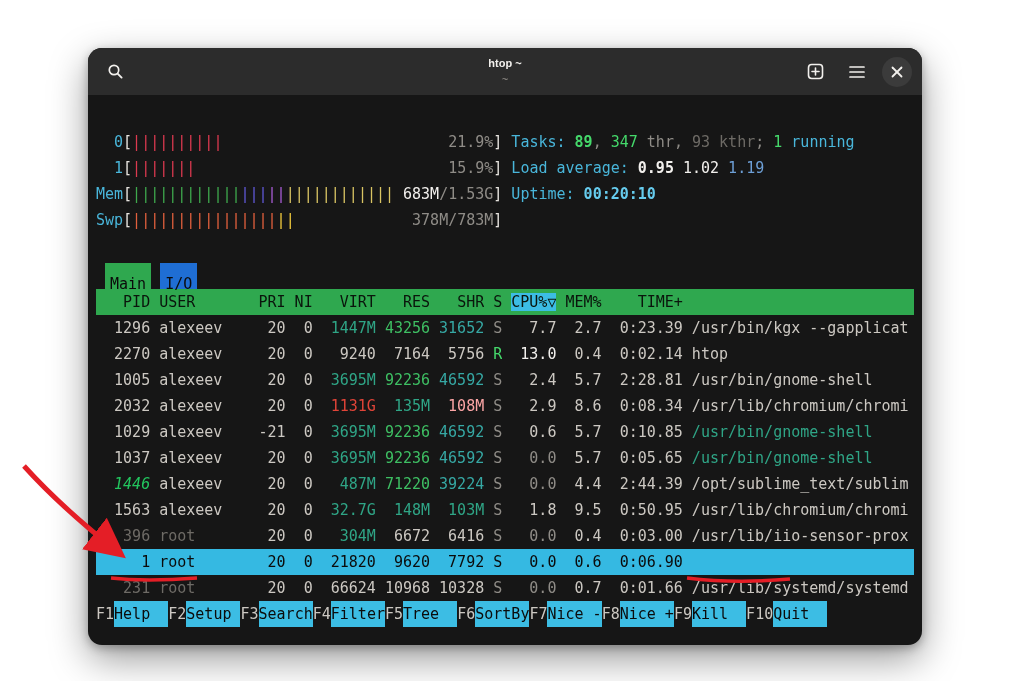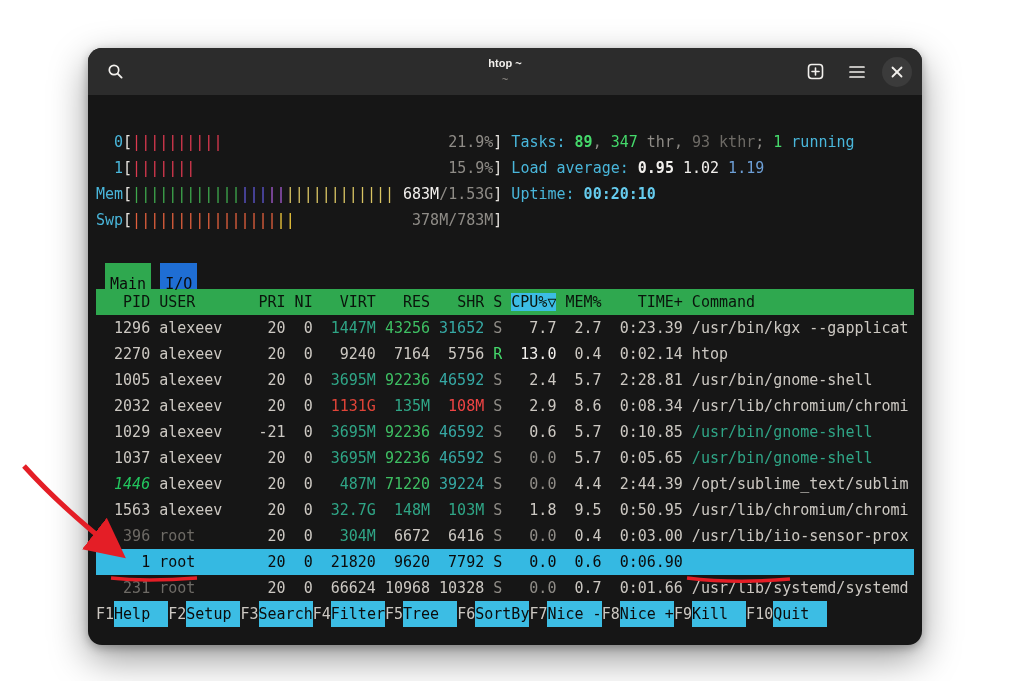--- a/index.html
+++ b/index.html
@@ -147,21 +147,20 @@
       <span class="col c-user">USER</span>
       <span class="col c-pri">PRI</span>
       <span class="col c-ni">NI</span>
       <span class="col c-virt">VIRT</span>
       <span class="col c-res">RES</span>
       <span class="col c-shr">SHR</span>
       <span class="col c-s">S</span>
       <span class="col c-cpu"><span class="sortcell"><span>CPU%</span><span>▽</span></span></span>
       <span class="col c-mem">MEM%</span>
       <span class="col c-time">TIME+</span>
-      <span class="col c-cmd">Command</span>
     </div>
 
     <div id="rows">
         <div class="prow">
           <span class="col c-pid" style="color: rgb(204, 200, 194);">1296</span>
           <span class="col c-user" style="color: rgb(204, 200, 194);">alexeev</span>
           <span class="col c-pri" style="color: rgb(204, 200, 194);">20</span>
           <span class="col c-ni" style="color: rgb(204, 200, 194);">0</span>
           <span class="col c-virt" style="color: rgb(47, 165, 134);">1447M</span>
           <span class="col c-res" style="color: rgb(62, 191, 99);">43256</span>
@@ -200,21 +199,21 @@
           <span class="col c-time" style="color: rgb(204, 200, 194);">2:28.81</span>
           <span class="col c-cmd" style="color: rgb(204, 200, 194);">/usr/bin/gnome-shell</span>
         </div>
         <div class="prow">
           <span class="col c-pid" style="color: rgb(204, 200, 194);">2032</span>
           <span class="col c-user" style="color: rgb(204, 200, 194);">alexeev</span>
           <span class="col c-pri" style="color: rgb(204, 200, 194);">20</span>
           <span class="col c-ni" style="color: rgb(204, 200, 194);">0</span>
           <span class="col c-virt" style="color: rgb(224, 68, 56);">1131G</span>
           <span class="col c-res" style="color: rgb(47, 165, 134);">135M</span>
-          <span class="col c-shr" style="color: #ef4444;">108M</span>
+          <span class="col c-shr" style="color: #fca5a5;">108M</span>
           <span class="col c-s" style="color: rgb(143, 140, 135);">S</span>
           <span class="col c-cpu" style="color: rgb(204, 200, 194);">2.9</span>
           <span class="col c-mem" style="color: rgb(204, 200, 194);">8.6</span>
           <span class="col c-time" style="color: rgb(204, 200, 194);">0:08.34</span>
           <span class="col c-cmd" style="color: rgb(204, 200, 194);">/usr/lib/chromium/chromi</span>
         </div>
         <div class="prow">
           <span class="col c-pid" style="color: rgb(204, 200, 194);">1029</span>
           <span class="col c-user" style="color: rgb(204, 200, 194);">alexeev</span>
           <span class="col c-pri" style="color: rgb(204, 200, 194);">-21</span>

